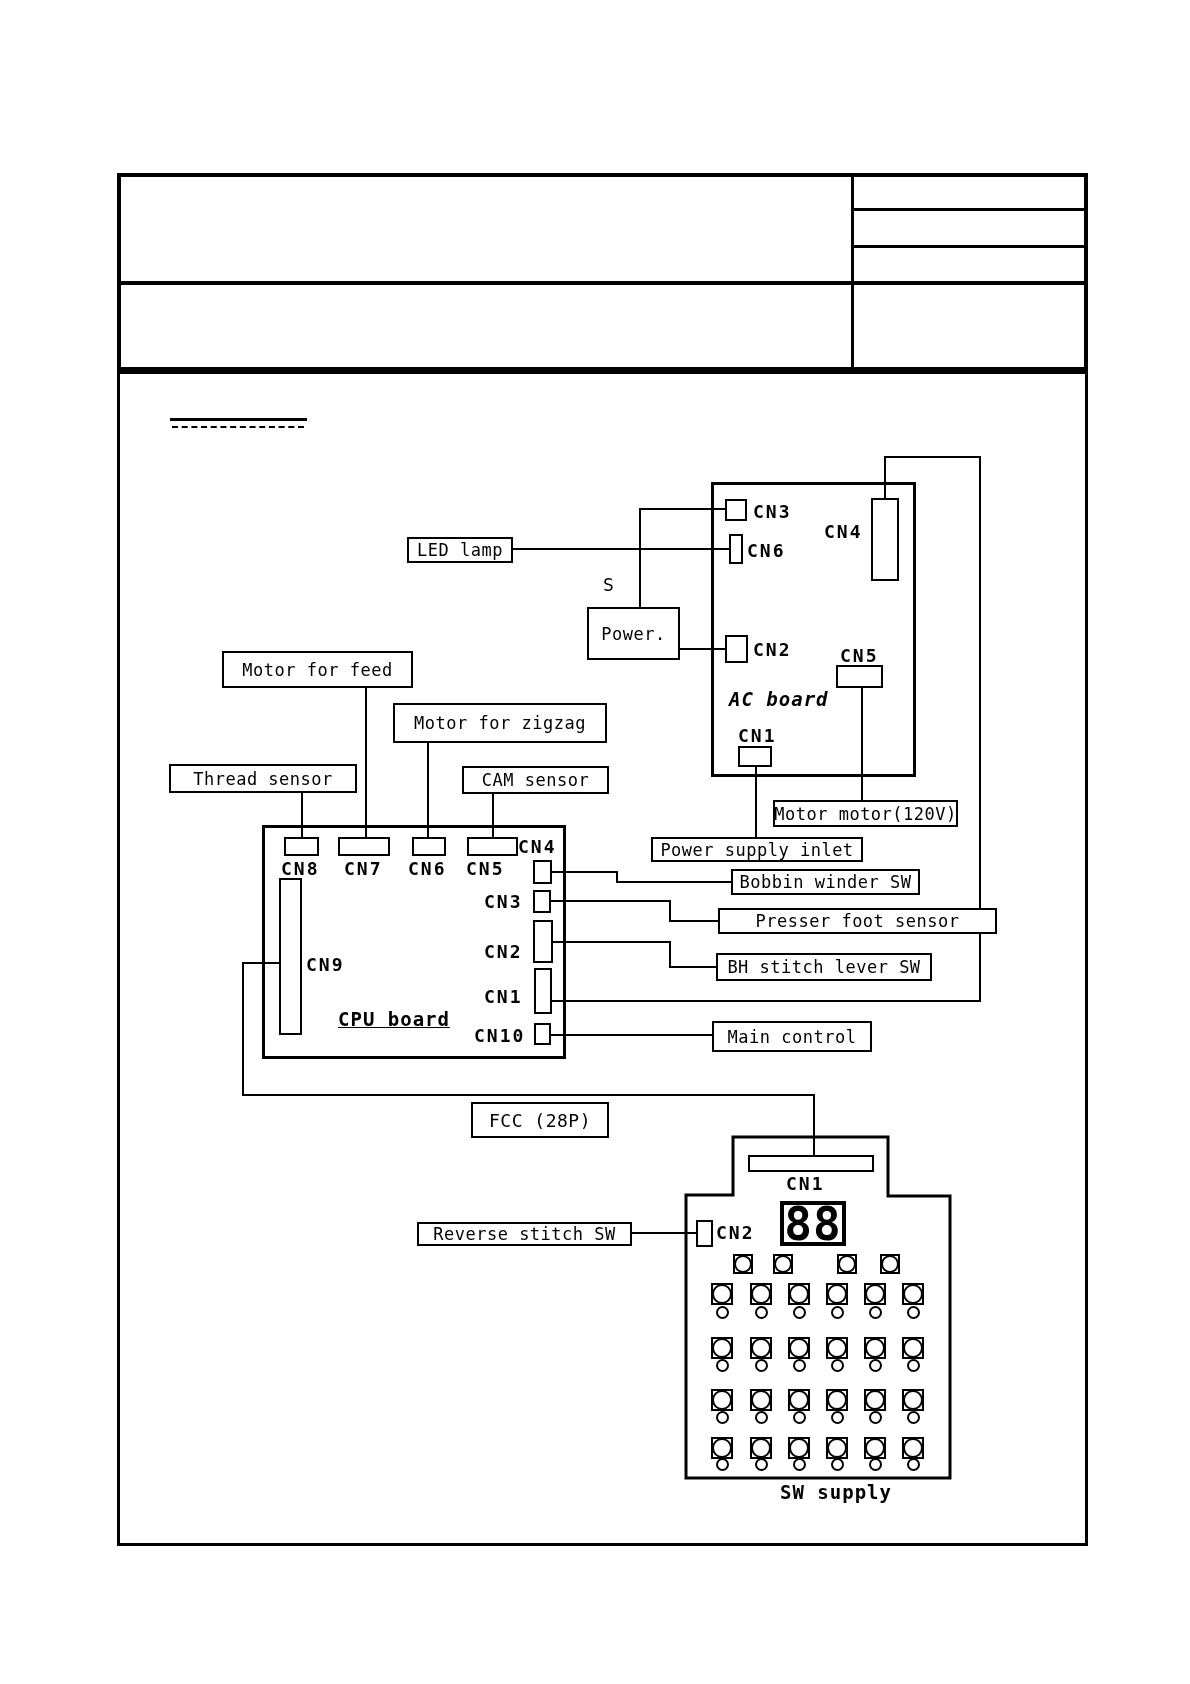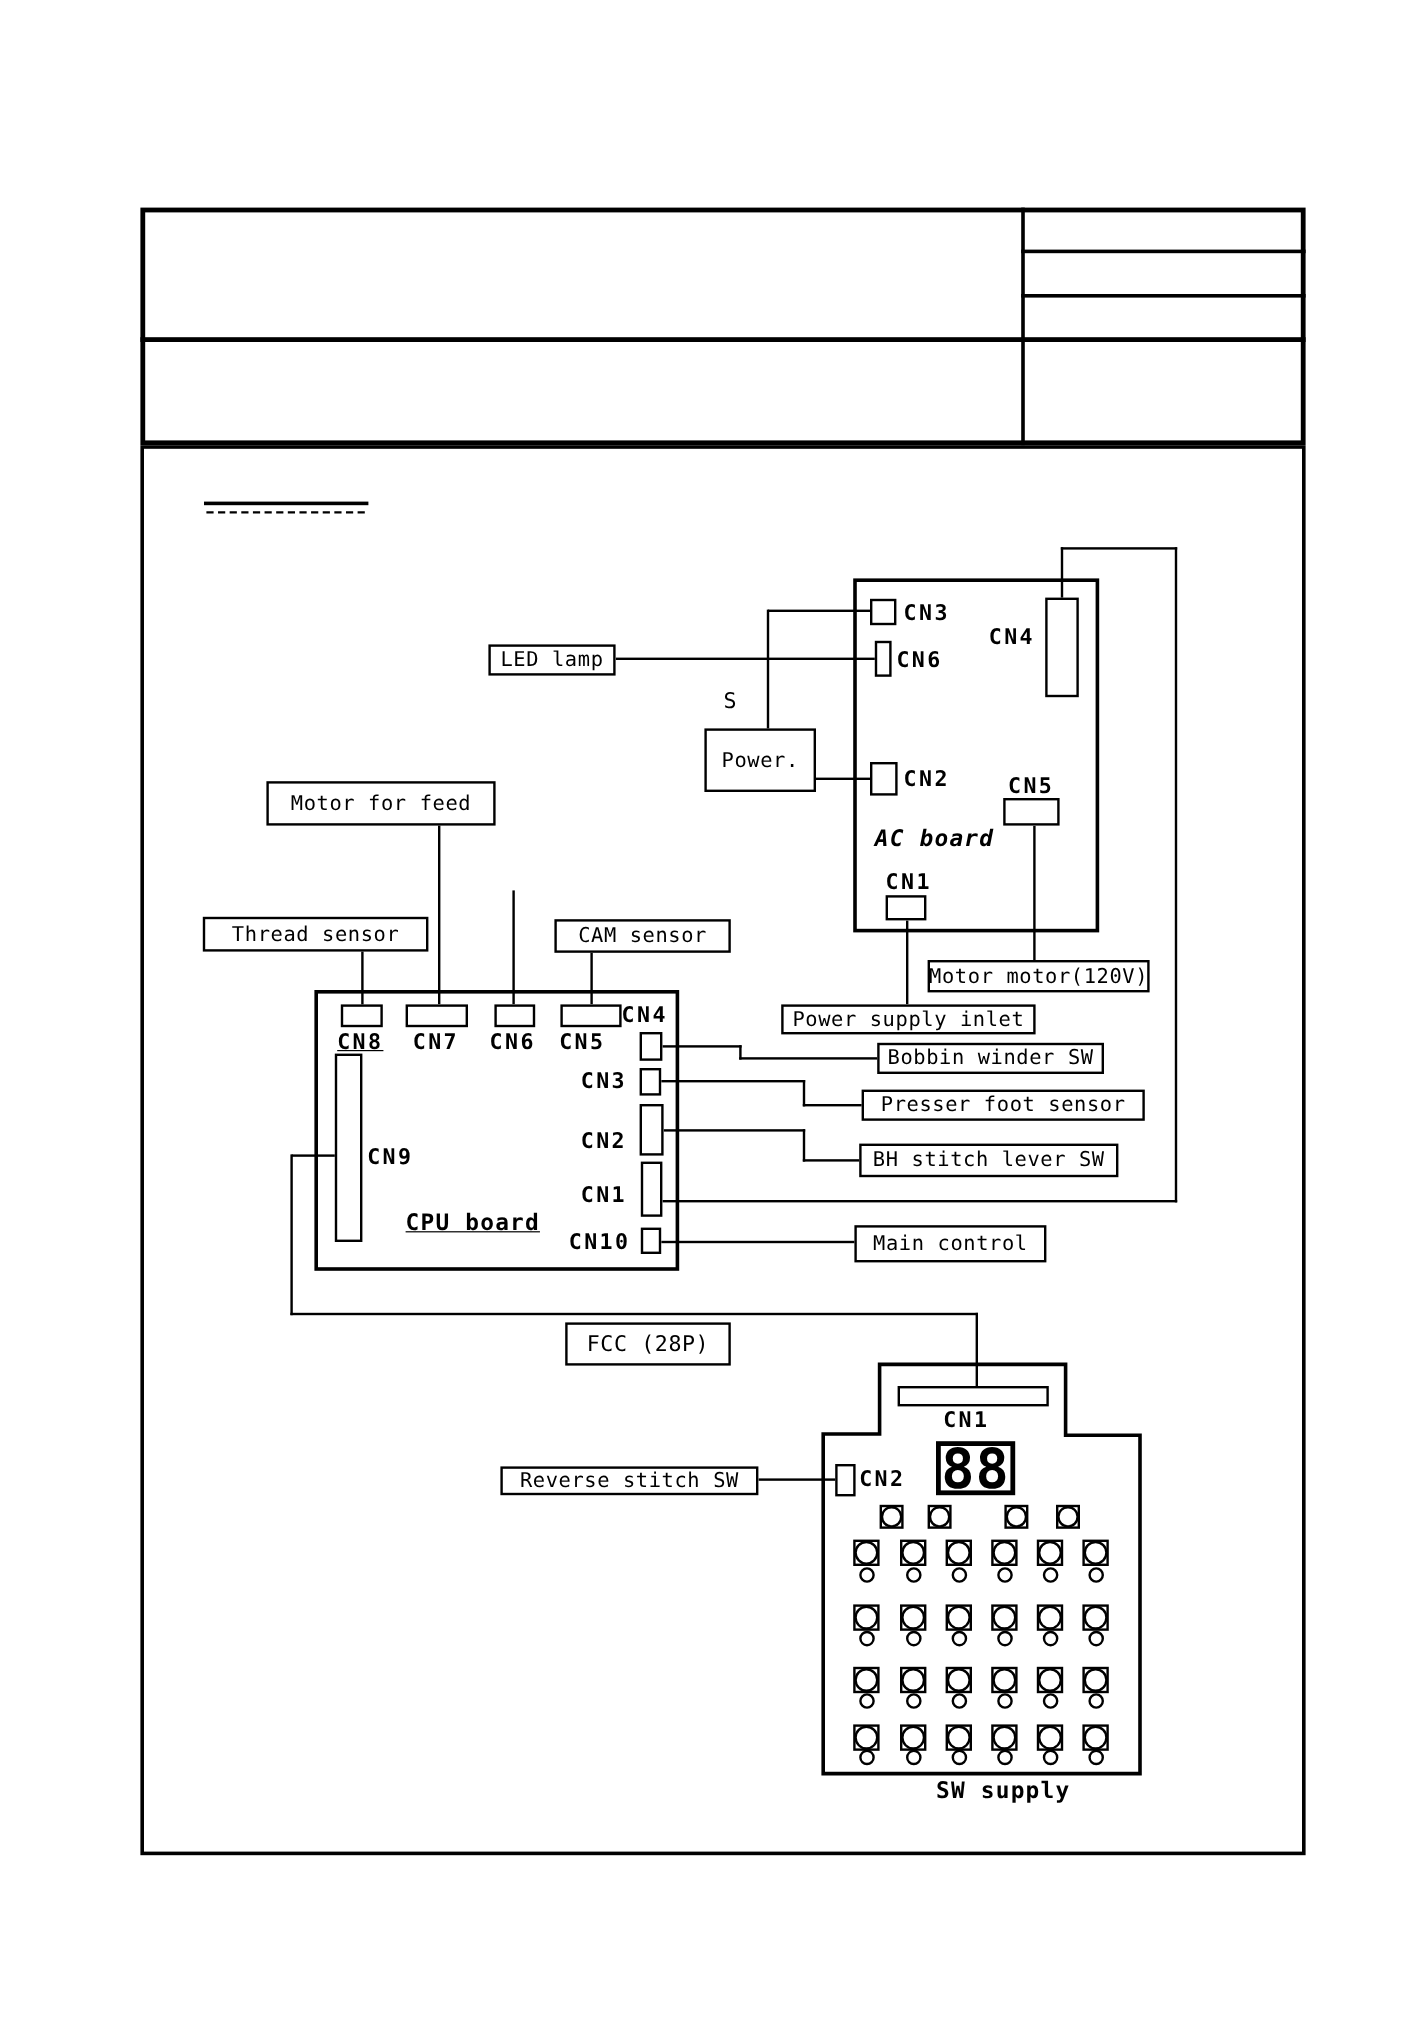--- a/index.html
+++ b/index.html
@@ -53,21 +53,21 @@
   <div class="conn" style="left:725px;top:635px;width:23px;height:28px;"></div>
   <div class="cnlab" style="left:753px;top:639px;">CN2</div>
   <div class="cnlab" style="left:840px;top:645px;">CN5</div>
   <div class="conn" style="left:836px;top:665px;width:47px;height:23px;"></div>
   <div class="cnlab" style="left:738px;top:725px;">CN1</div>
   <div class="conn" style="left:738px;top:746px;width:34px;height:21px;"></div>
 
   <div class="rect board" style="left:262px;top:825px;width:304px;height:234px;"></div>
   <div class="boardlab" style="left:338px;top:1008px;text-decoration:underline;">CPU board</div>
   <div class="conn" style="left:284px;top:837px;width:35px;height:19px;"></div>
-  <div class="cnlab" style="left:281px;top:858px;text-decoration:underline;">CN8</div>
+  <div class="cnlab" style="left:281px;top:858px;">CN8</div>
   <div class="conn" style="left:338px;top:837px;width:52px;height:19px;"></div>
   <div class="cnlab" style="left:344px;top:858px;">CN7</div>
   <div class="conn" style="left:412px;top:837px;width:34px;height:19px;"></div>
   <div class="cnlab" style="left:408px;top:858px;">CN6</div>
   <div class="conn" style="left:467px;top:837px;width:51px;height:19px;"></div>
   <div class="cnlab" style="left:466px;top:858px;">CN5</div>
   <div class="cnlab" style="left:518px;top:836px;">CN4</div>
   <div class="conn" style="left:533px;top:860px;width:19px;height:24px;"></div>
   <div class="cnlab" style="left:484px;top:891px;">CN3</div>
   <div class="conn" style="left:533px;top:890px;width:18px;height:23px;"></div>
@@ -87,26 +87,27 @@
   <div class="conn" style="left:748px;top:1155px;width:126px;height:17px;"></div>
   <div class="cnlab" style="left:786px;top:1173px;">CN1</div>
   <div id="disp88" style="left:780px;top:1201px;width:66px;height:45px;">88</div>
   <div class="conn" style="left:696px;top:1220px;width:17px;height:27px;"></div>
   <div class="cnlab" style="left:716px;top:1222px;">CN2</div>
 
   <div class="lbox" style="left:407px;top:537px;width:106px;height:26px;">LED lamp</div>
   <div class="freetext" style="left:603px;top:574px;">S</div>
   <div class="lbox" style="left:587px;top:607px;width:93px;height:53px;">Power.</div>
   <div class="lbox" style="left:222px;top:651px;width:191px;height:37px;">Motor for feed</div>
+  <div class="lbox" style="left:393px;top:703px;width:214px;height:40px;">Motor for zigzag</div>
   <div class="lbox" style="left:169px;top:764px;width:188px;height:29px;">Thread sensor</div>
   <div class="lbox" style="left:462px;top:766px;width:147px;height:28px;">CAM sensor</div>
   <div class="lbox" style="left:773px;top:800px;width:185px;height:27px;">Motor motor(120V)</div>
   <div class="lbox" style="left:651px;top:837px;width:212px;height:25px;">Power supply inlet</div>
   <div class="lbox" style="left:731px;top:869px;width:189px;height:26px;">Bobbin winder SW</div>
-  <div class="lbox" style="left:718px;top:908px;width:236px;height:26px;">Presser foot sensor</div>
+  <div class="lbox" style="left:718px;top:908px;width:279px;height:26px;">Presser foot sensor</div>
   <div class="lbox" style="left:716px;top:953px;width:216px;height:28px;">BH stitch lever SW</div>
   <div class="lbox" style="left:712px;top:1021px;width:160px;height:31px;">Main control</div>
   <div class="lbox" style="left:471px;top:1102px;width:138px;height:36px;font-size:18px;">FCC (28P)</div>
   <div class="lbox" style="left:417px;top:1222px;width:215px;height:24px;">Reverse stitch SW</div>
 
 <div class="wire" style="left: 640px; top: 508px; width: 87px; height: 2px;"></div>
     <div class="wire" style="left: 639px; top: 508px; width: 2px; height: 101px;"></div>
     <div class="wire" style="left: 513px; top: 548px; width: 217px; height: 2px;"></div>
     <div class="wire" style="left: 680px; top: 648px; width: 47px; height: 2px;"></div>
     <div class="wire" style="left: 884px; top: 456px; width: 2px; height: 44px;"></div>

